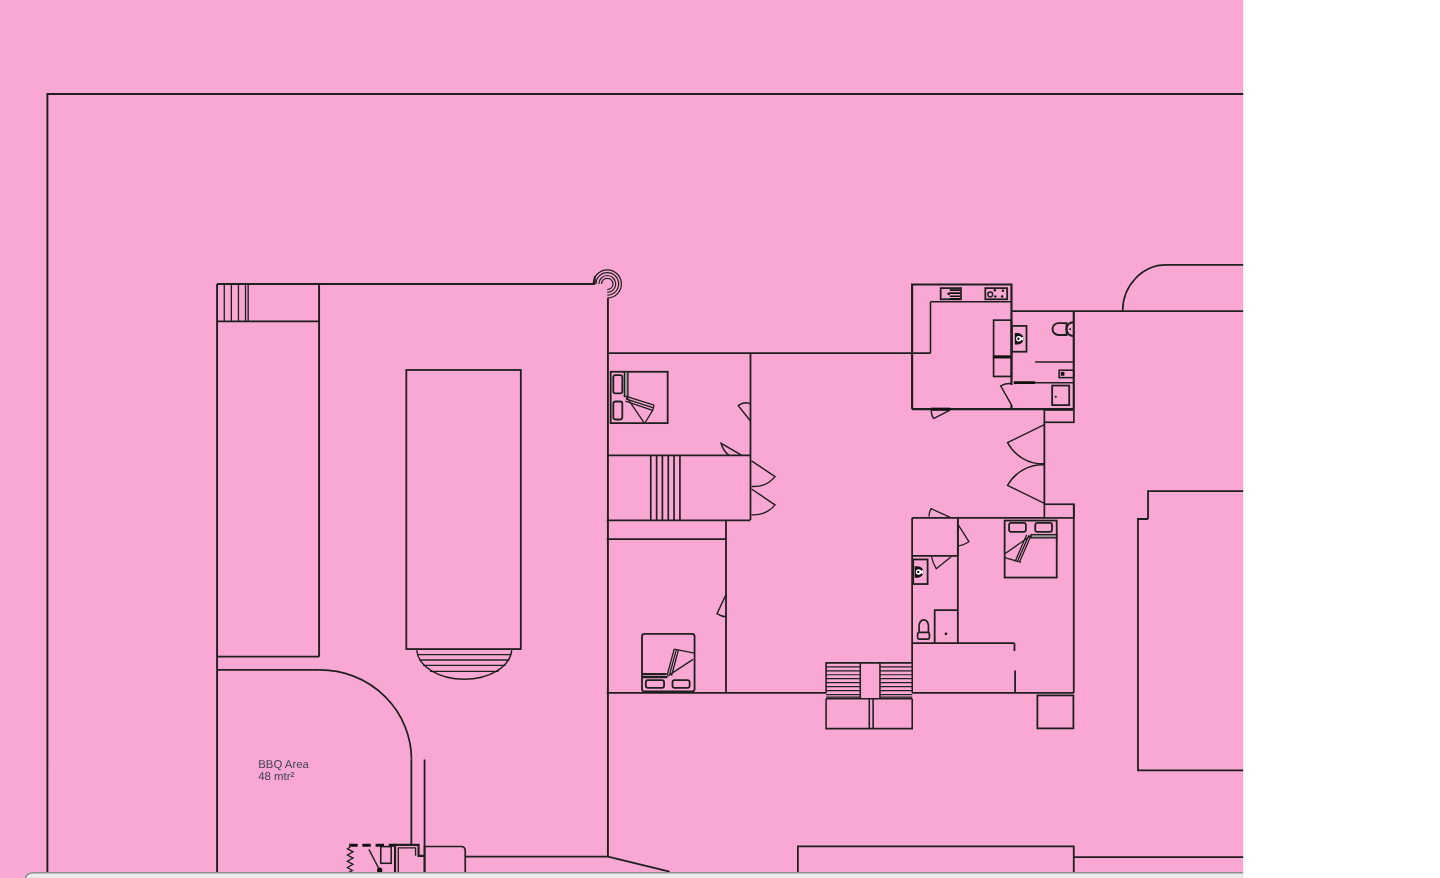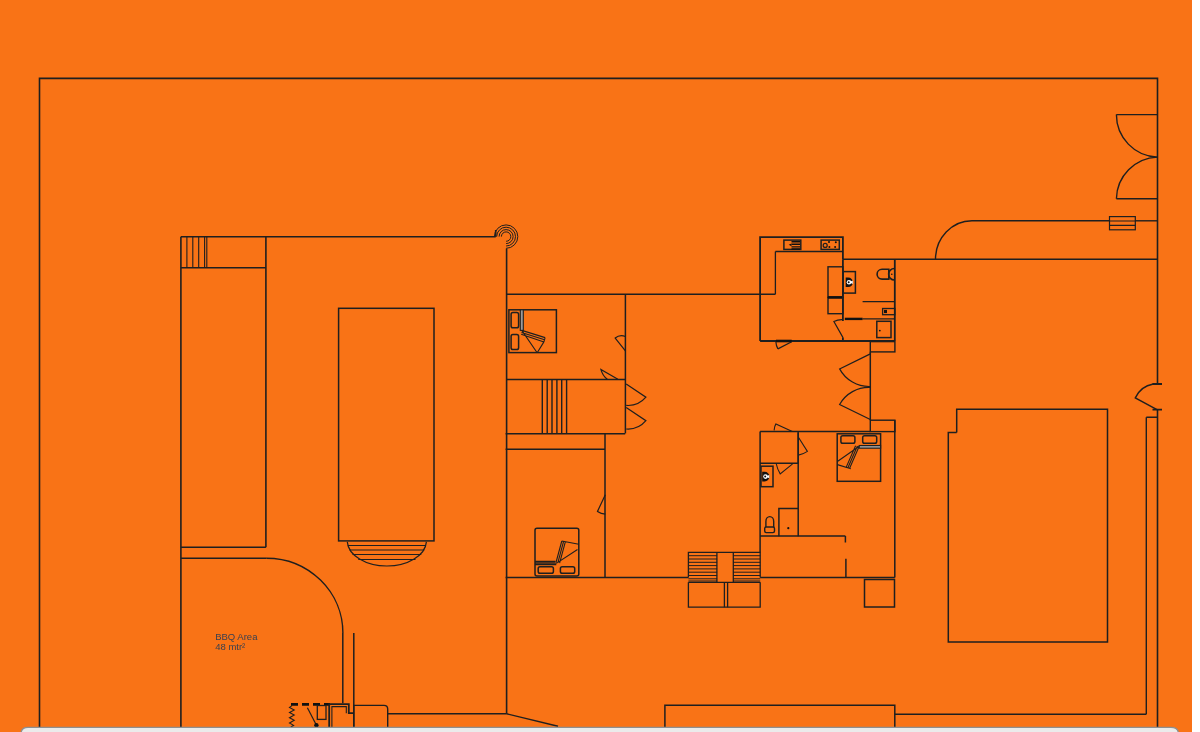--- a/index.html
+++ b/index.html
@@ -1,16 +1,16 @@
 <!DOCTYPE html>
 <html><head>
 <meta charset="utf-8">
 <style>
 html,body{margin:0;padding:0;background:#ffffff;font-family:"Liberation Sans", sans-serif;}
-#wrap{width:1192px;height:732px;position:relative;overflow:hidden;background:#f97316;}
+#wrap{width:1036px;height:732px;position:relative;overflow:hidden;background:#f9a8d4;}
 svg{display:block;}
 </style>
 </head>
 <body>
 <div id="wrap">
 <svg width="1200" height="732" viewBox="0 0 1200 732" fill="none" stroke-linecap="butt">
 <g stroke="#1f1f1f" stroke-width="1.4" fill="none">
 
 <path d="M39.5,727 L39.5,78.4 L1157.5,78.4 L1157.5,384" stroke-width="1.6"></path>
 

